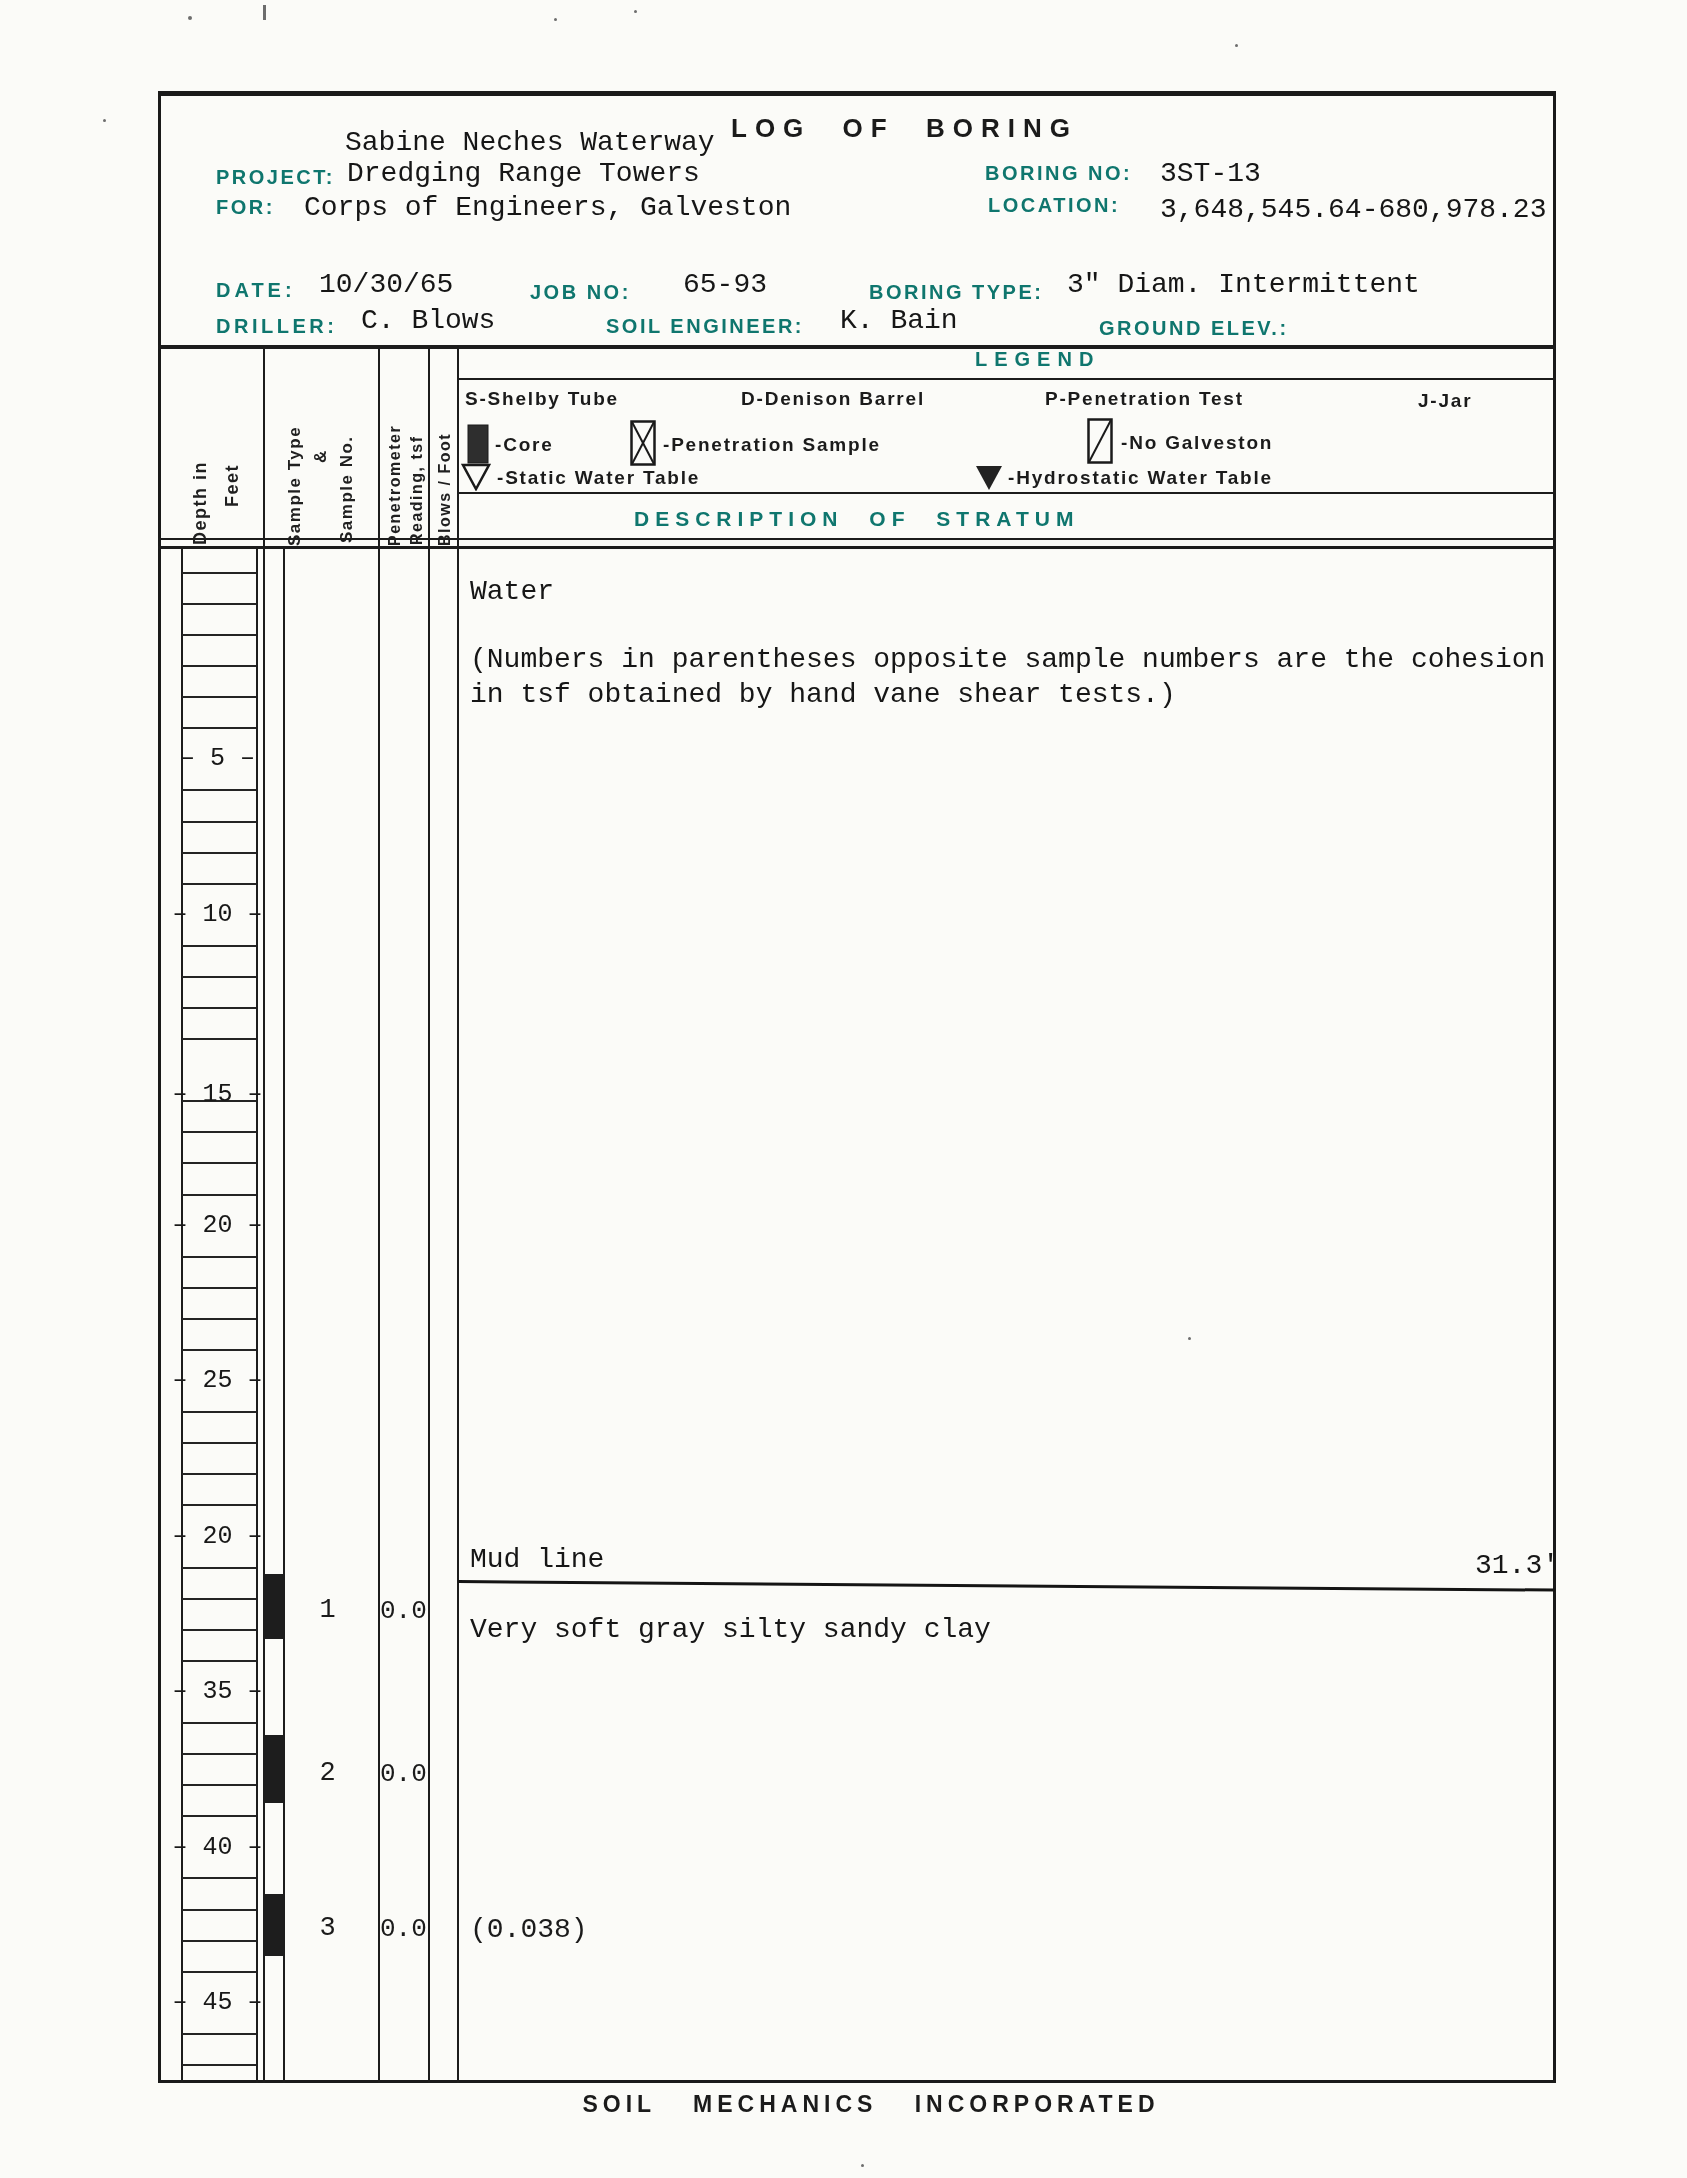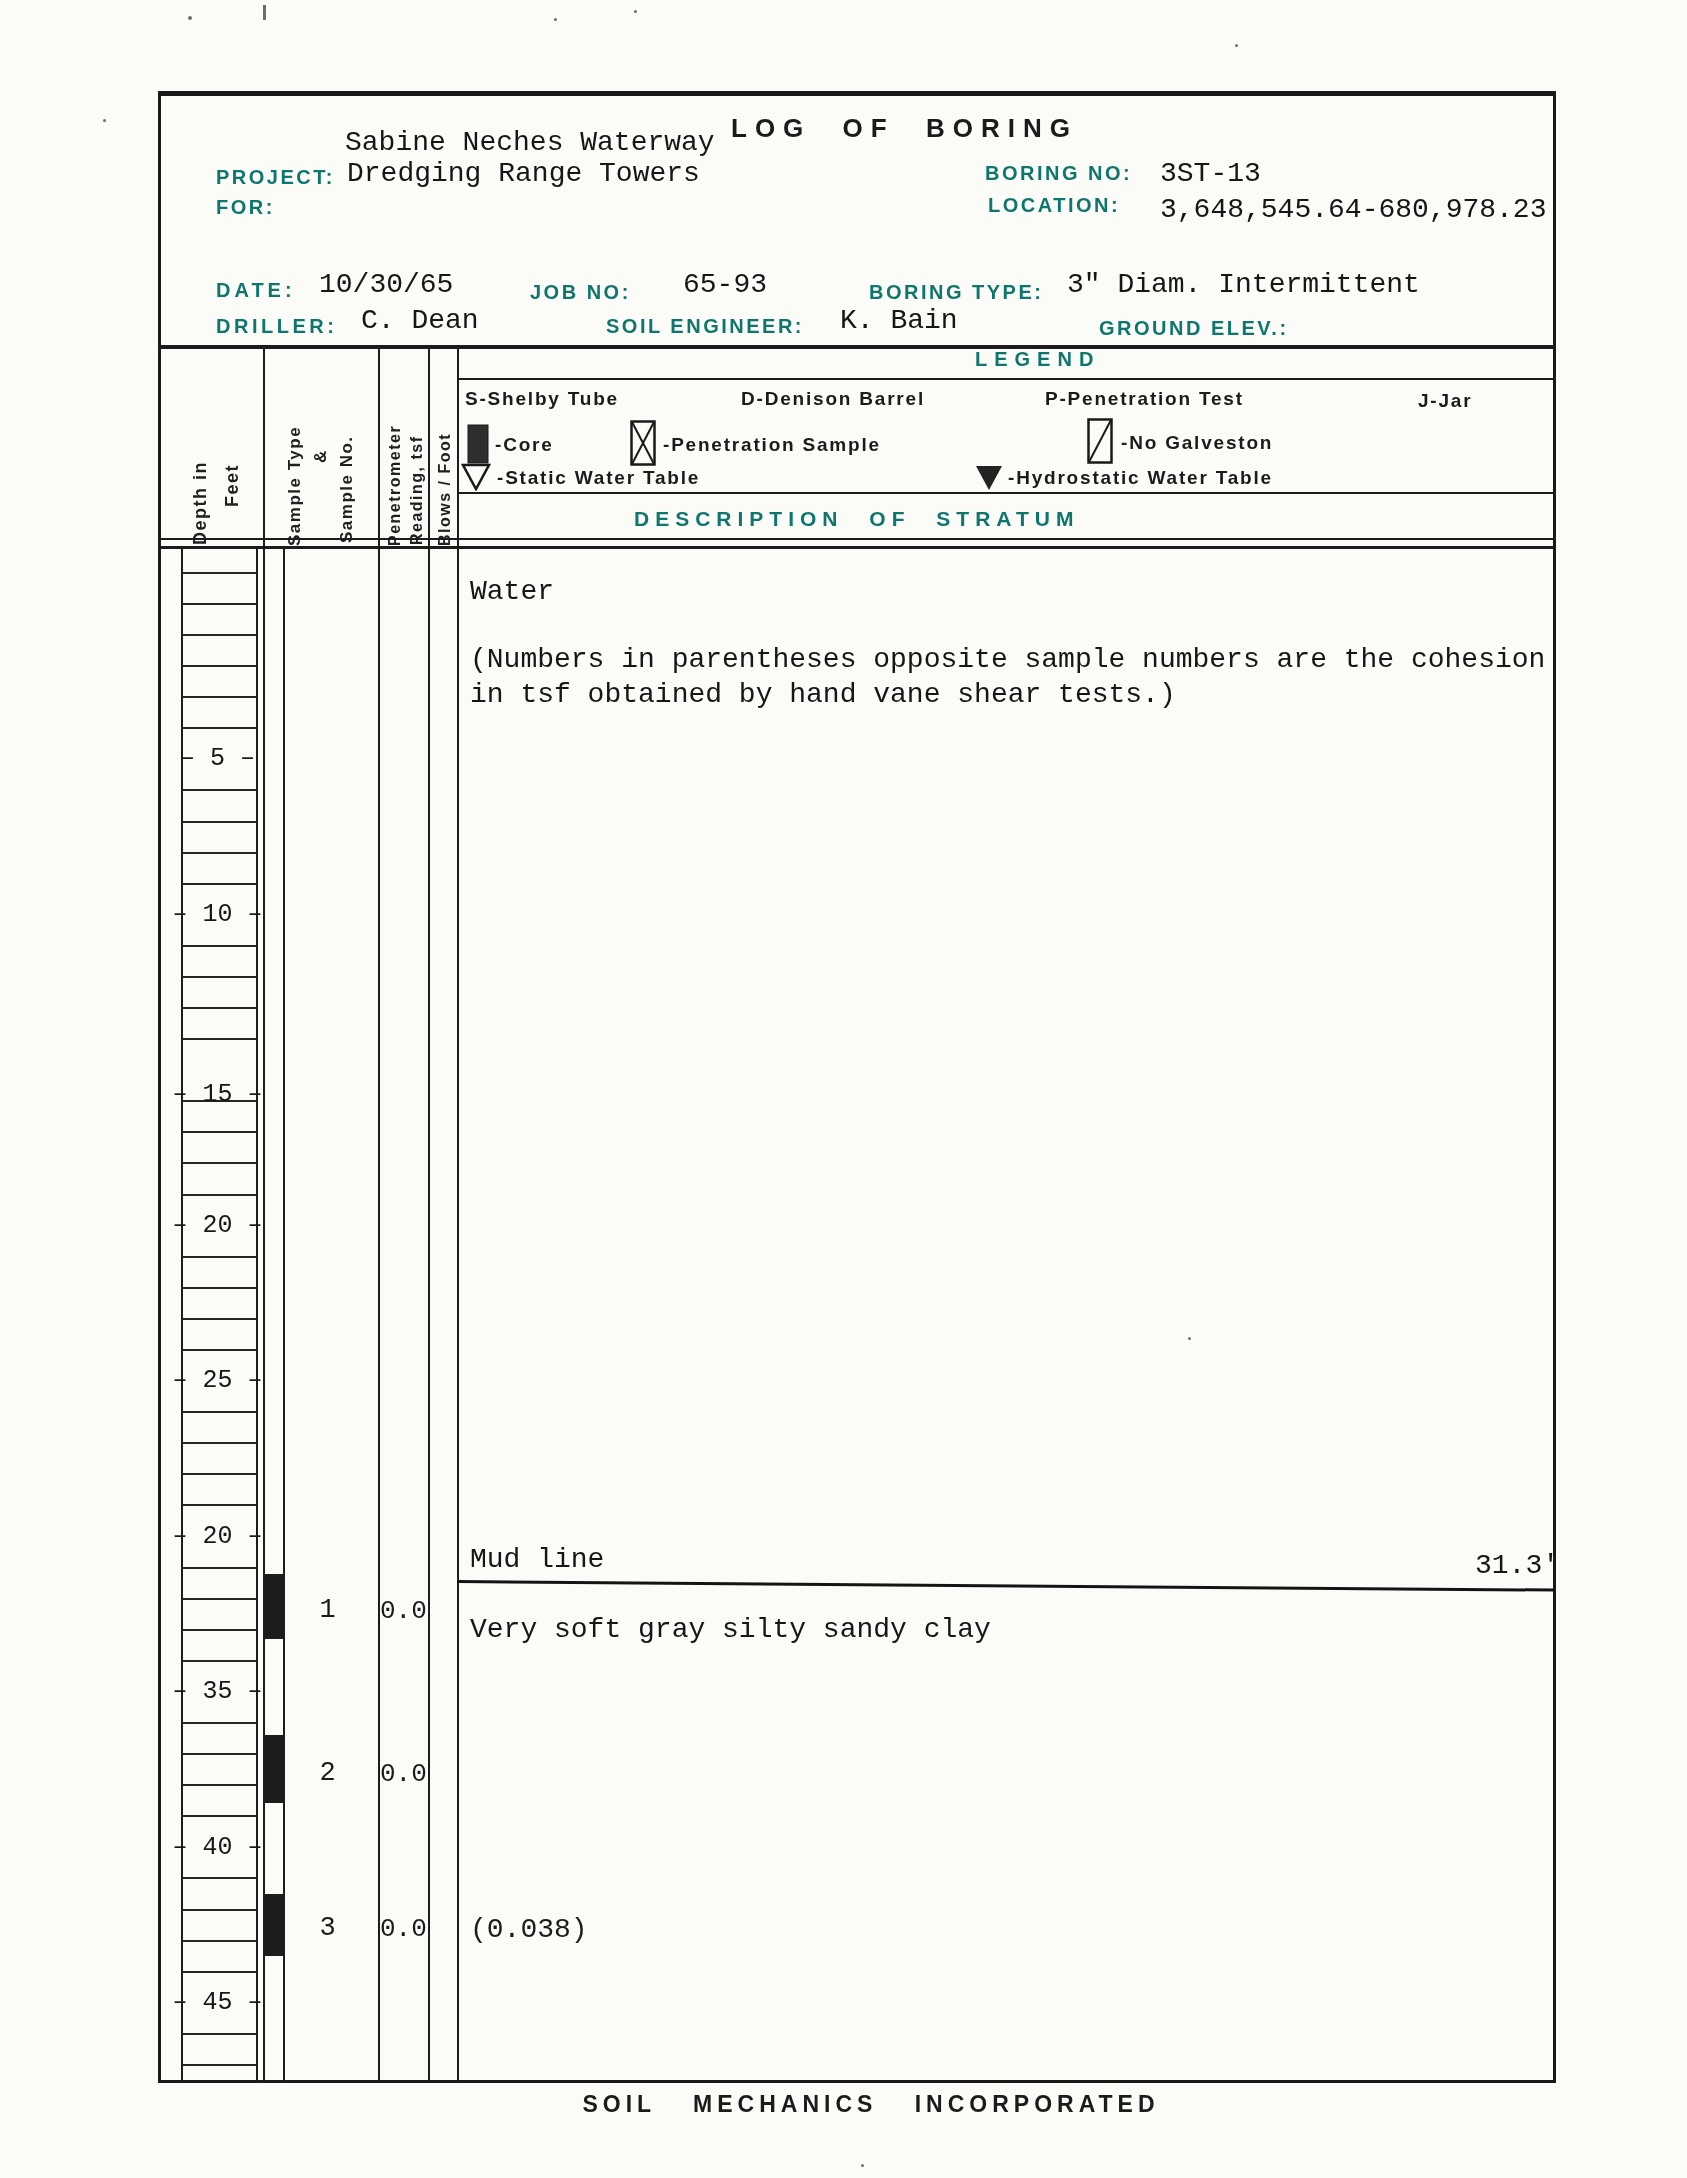--- a/index.html
+++ b/index.html
@@ -59,35 +59,36 @@
   <div class="speck" style="left:861px;top:2164px;width:3px;height:3px;"></div>
 
   <div class="border-box"></div>
 
   <div class="title">LOG OF BORING</div>
   <div class="typ" style="left:345px;top:127px;">Sabine Neches Waterway</div>
 
   <div class="lbl" style="left:216px;top:166px;">PROJECT:</div>
   <div class="typ" style="left:347px;top:158px;">Dredging Range Towers</div>
   <div class="lbl" style="left:216px;top:196px;">FOR:</div>
+  <div class="typ" style="left:304px;top:192px;">Corps of Engineers, Galveston</div>
 
   <div class="lbl" style="left:985px;top:162px;">BORING NO:</div>
   <div class="typ" style="left:1160px;top:158px;">3ST-13</div>
   <div class="lbl" style="left:988px;top:194px;">LOCATION:</div>
   <div class="typ" style="left:1160px;top:194px;">3,648,545.64-680,978.23</div>
 
   <div class="lbl" style="left:216px;top:279px;letter-spacing:4px;">DATE:</div>
   <div class="typ" style="left:319px;top:269px;">10/30/65</div>
   <div class="lbl" style="left:530px;top:281px;">JOB NO:</div>
   <div class="typ" style="left:683px;top:269px;">65-93</div>
   <div class="lbl" style="left:869px;top:281px;">BORING TYPE:</div>
   <div class="typ" style="left:1067px;top:269px;">3" Diam. Intermittent</div>
 
   <div class="lbl" style="left:216px;top:315px;letter-spacing:3.5px;">DRILLER:</div>
-  <div class="typ" style="left:361px;top:305px;">C. Dean</div>
+  <div class="typ" style="left:361px;top:305px;">C. Blows</div>
   <div class="lbl" style="left:606px;top:315px;">SOIL ENGINEER:</div>
   <div class="typ" style="left:840px;top:305px;">K. Bain</div>
   <div class="lbl" style="left:1099px;top:317px;">GROUND ELEV.:</div>
   <div class="typ" style="left:1297px;top:309px;"></div>
 
   <div class="hline" style="left:158px;top:345px;width:1398px;height:4px;"></div>
   <div class="vline" style="left:263px;top:348px;height:1735px;"></div>
   <div class="vline" style="left:378px;top:348px;height:1735px;"></div>
   <div class="vline" style="left:428px;top:348px;height:1735px;"></div>
   <div class="vline" style="left:457px;top:348px;height:1735px;"></div>

